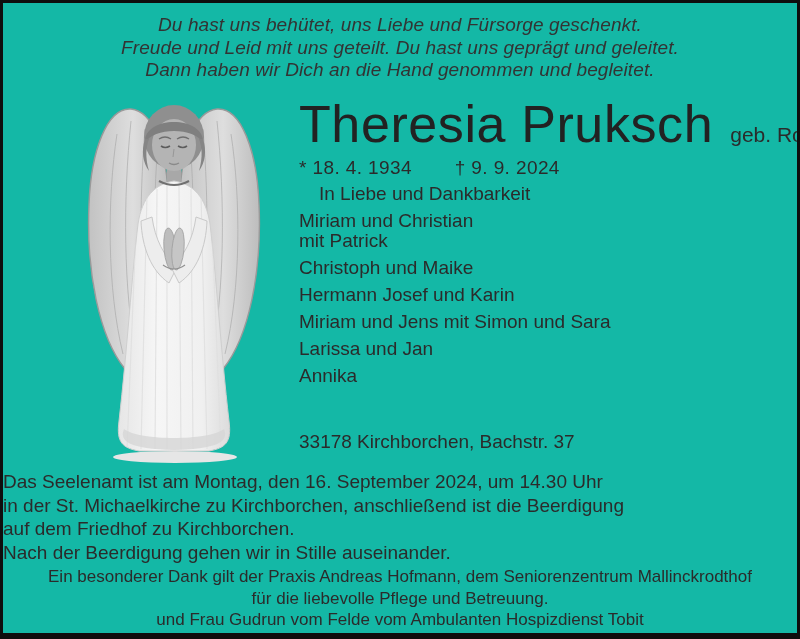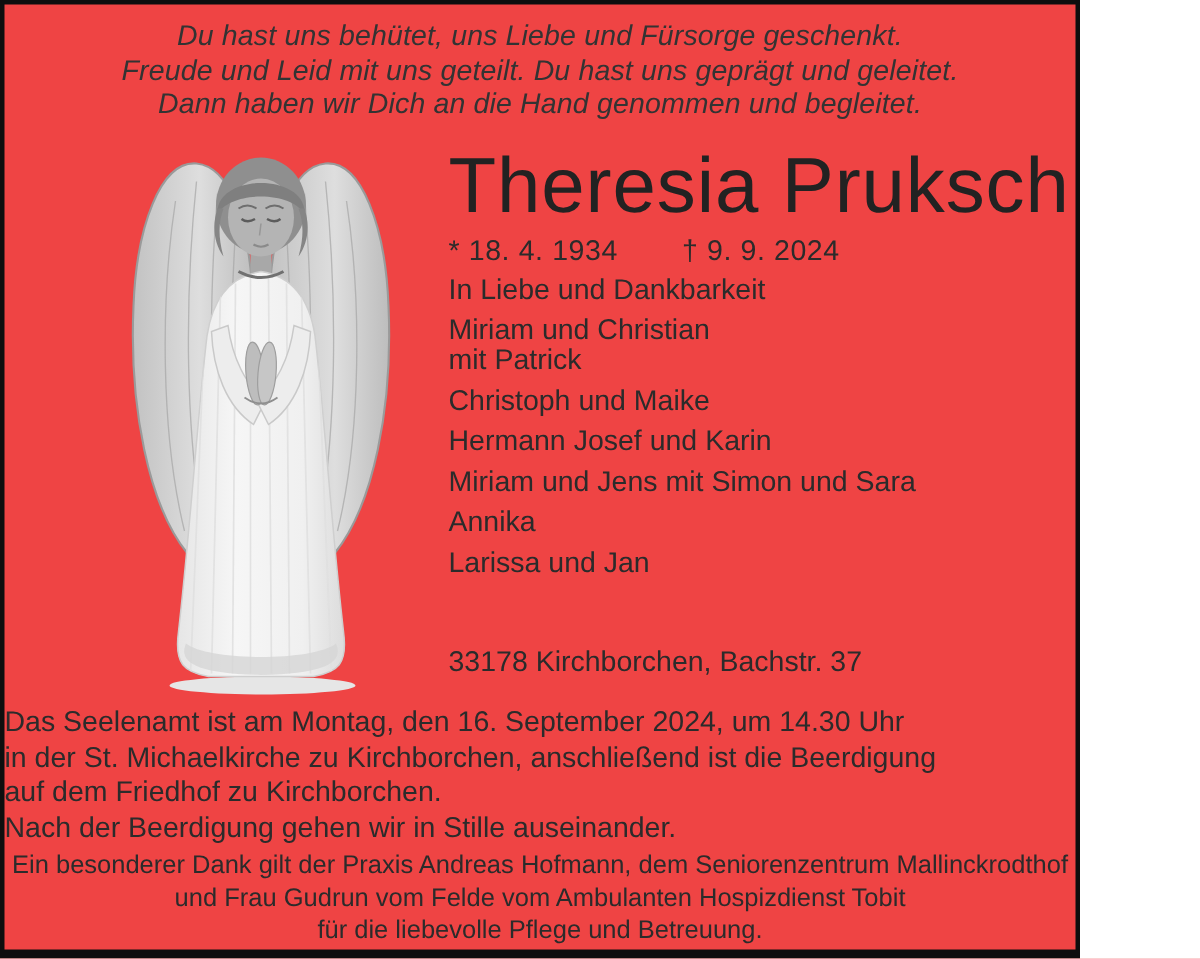--- a/index.html
+++ b/index.html
@@ -1,22 +1,22 @@
 <!DOCTYPE html>
 <html lang="de"><head>
 <meta charset="utf-8">
 <title>Traueranzeige</title>
 <style>
   html, body { margin: 0; padding: 0; background: #ffffff; }
   .notice {
     position: relative;
-    width: 720px;
+    width: 800px;
     height: 639px;
     box-sizing: border-box;
-    background: #ef4444;
+    background: #14b8a6;
     border: 3px solid #0e0e0e;
     border-bottom-width: 6px;
     font-family: "Liberation Sans", sans-serif;
     color: #2b2b2b;
     overflow: hidden;
   }
 
   .epitaph {
     position: absolute;
     top: 11px; left: 0;
@@ -50,21 +50,21 @@
   .dates .death { margin-left: 37px; }
 
   .mourners {
     position: absolute;
     left: 296px; top: 181px;
     font-size: 19px;
     line-height: 20px;
     white-space: nowrap;
   }
   .mourners div { margin-top: 7px; }
-  .mourners div:first-child { margin-top: 0; }
+  .mourners div:first-child { margin-top: 0; margin-left: 20px; }
   .mourners .tight { margin-top: 0; }
 
   .address { position: absolute; left: 296px; top: 428px; font-size: 19px; white-space: nowrap; }
 
   .service {
     position: absolute;
     left: 0; top: 467px;
     width: 100%;
     text-align: left;
     font-size: 19px;
@@ -183,32 +183,32 @@
     </div>
   </div>
 
   <div class="mourners">
     <div>In Liebe und Dankbarkeit</div>
     <div>Miriam und Christian</div>
     <div class="tight">mit Patrick</div>
     <div>Christoph und Maike</div>
     <div>Hermann Josef und Karin</div>
     <div>Miriam und Jens mit Simon und Sara</div>
+    <div>Larissa und Jan</div>
     <div>Annika</div>
-    <div>Larissa und Jan</div>
   </div>
 
   <div class="address">33178 Kirchborchen, Bachstr. 37</div>
 
   <div class="service">
     <div>Das Seelenamt ist am Montag, den 16. September 2024, um 14.30 Uhr</div>
     <div>in der St. Michaelkirche zu Kirchborchen, anschließend ist die Beerdigung</div>
     <div>auf dem Friedhof zu Kirchborchen.</div>
     <div>Nach der Beerdigung gehen wir in Stille auseinander.</div>
   </div>
 
   <div class="thanks">
     <div>Ein besonderer Dank gilt der Praxis Andreas Hofmann, dem Seniorenzentrum Mallinckrodthof</div>
+    <div>für die liebevolle Pflege und Betreuung.</div>
     <div>und Frau Gudrun vom Felde vom Ambulanten Hospizdienst Tobit</div>
-    <div>für die liebevolle Pflege und Betreuung.</div>
   </div>
 
 </div>
 
 </body></html>

